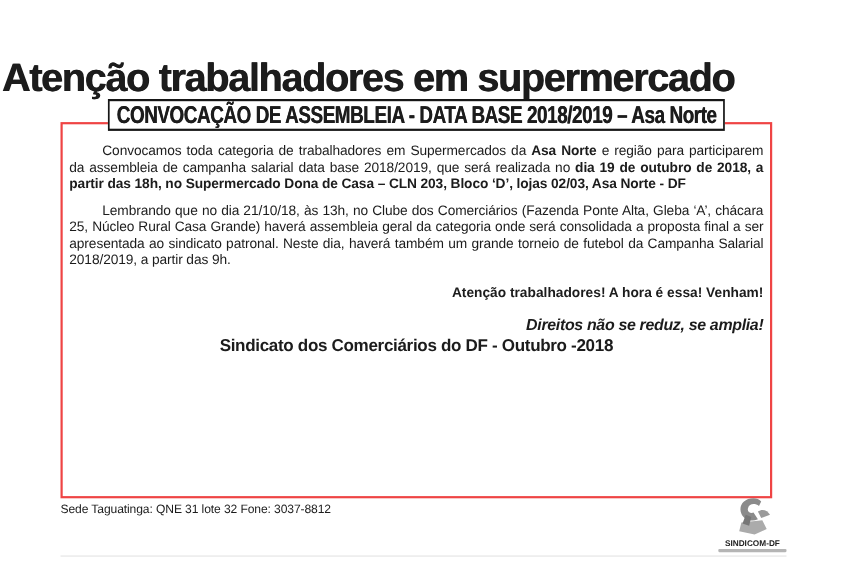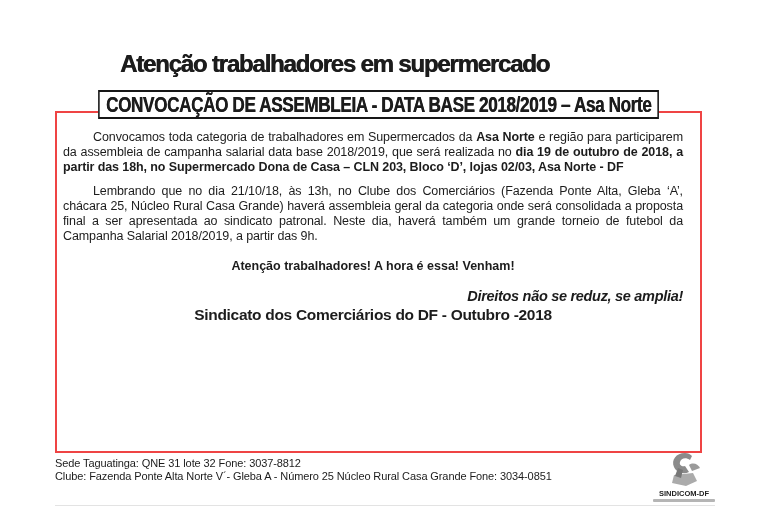--- a/index.html
+++ b/index.html
@@ -2,47 +2,47 @@
 <html><head>
 <meta charset="utf-8">
 <style>
   html, body { margin:0; padding:0; background:#ffffff; }
   .page {
     position:relative; width:768px; height:532px; background:#ffffff;
     font-family:"Liberation Sans", sans-serif; color:#1c1c1c; overflow:hidden;
   }
   .title {
     position:absolute; top:50px; left:0; width:669px; margin:0;
-    text-align:center; font-size:24px; font-weight:bold; letter-spacing:-1.2px;
+    text-align:center; font-size:36px; font-weight:bold; letter-spacing:-1.2px;
     text-shadow:0.6px 0 currentColor; white-space:nowrap;
   }
   .main-box {
     position:absolute; top:111px; left:55px; width:647px; height:342px;
     border:2px solid #ef4444; box-sizing:border-box;
   }
   .subtitle-row {
     position:absolute; top:-23px; left:0; right:0;
     display:flex; justify-content:center; pointer-events:none;
   }
   .subtitle-box {
     flex:0 0 auto; transform:scaleX(0.78); transform-origin:center;
     white-space:nowrap; background:#ffffff; border:2px solid #161616;
     padding:0 8px; font-size:22px; line-height:25px; font-weight:bold;
     letter-spacing:-0.5px; text-shadow:0.5px 0 currentColor;
   }
-  .box-content { padding:17px 17px 0 6px; }
+  .box-content { padding:17px 6px 0 6px; }
   .para {
     margin:0 0 9px; font-size:12.5px; line-height:15px;
     text-align:justify; letter-spacing:-0.1px;
   }
   .indent { text-indent:30px; }
   .small-indent { text-indent:4px; }
   .callout {
     margin:15px 0 14px; font-size:12.5px; line-height:15px;
-    font-weight:bold; text-align:center;
+    font-weight:bold; text-align:right;
   }
   .slogan {
     margin:12px 0 0; font-size:14.5px; line-height:16px;
     font-weight:bold; font-style:italic; text-align:right; letter-spacing:-0.3px;
   }
   .signature {
     margin:2px 0 16px; font-size:15.5px; line-height:17px;
     font-weight:bold; text-align:center; letter-spacing:-0.3px;
   }
   .footer-lines {
@@ -82,21 +82,20 @@
 
 
       <p class="slogan">Direitos não se reduz, se amplia!</p>
       <p class="signature">Sindicato dos Comerciários do DF - Outubro -2018</p>
     </div>
   </section>
 
   <footer>
     <div class="footer-lines">
       <div class="footer-line">Sede Taguatinga: QNE 31 lote 32 Fone: 3037-8812</div>
-      <div class="footer-line">Clube: Fazenda Ponte Alta Norte V´- Gleba A - Número 25 Núcleo Rural Casa Grande Fone: 3034-0851</div>
     </div>
 
     <div class="logo">
       <span>
         <svg width="42" height="36" viewBox="0 0 42 36" xmlns="http://www.w3.org/2000/svg">
           <path d="M11 23 L30 21 L34 29 L23 34 L9 31 Z" fill="#ababab"></path>
           <path d="M22 1 C13 1 8 8 11 15 C13 20 20 23 26 20 L22 14 C19 15 16 13 17 10 C18 6 23 5 27 8 L29 4 C27 2 25 1 22 1 Z" fill="#8b8b8b"></path>
           <path d="M26 13 C30 10 35 12 37 16 L29 19 Z" fill="#9b9b9b"></path>
           <path d="M15 16 L20 18 L18 26 L12 24 Z" fill="#777777"></path>
         </svg>

